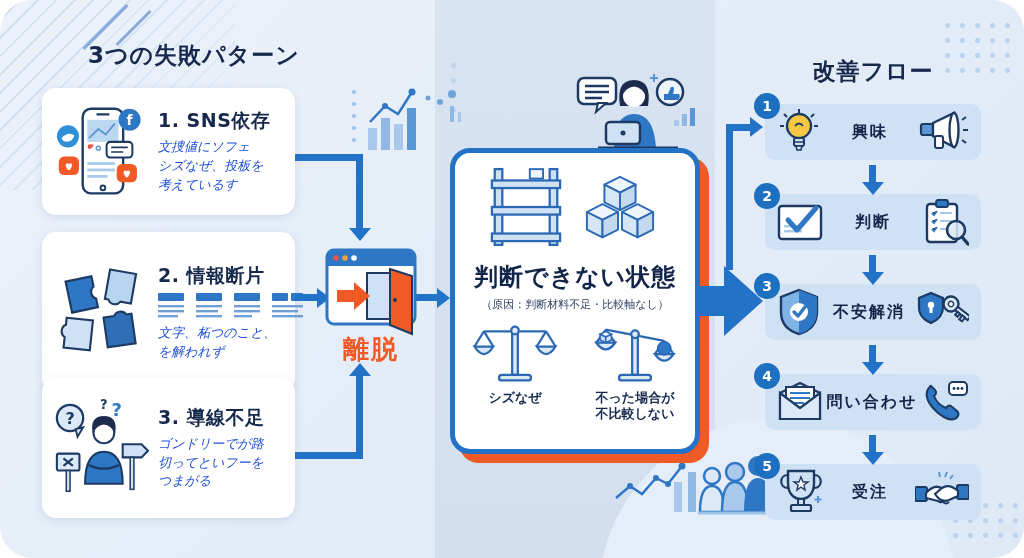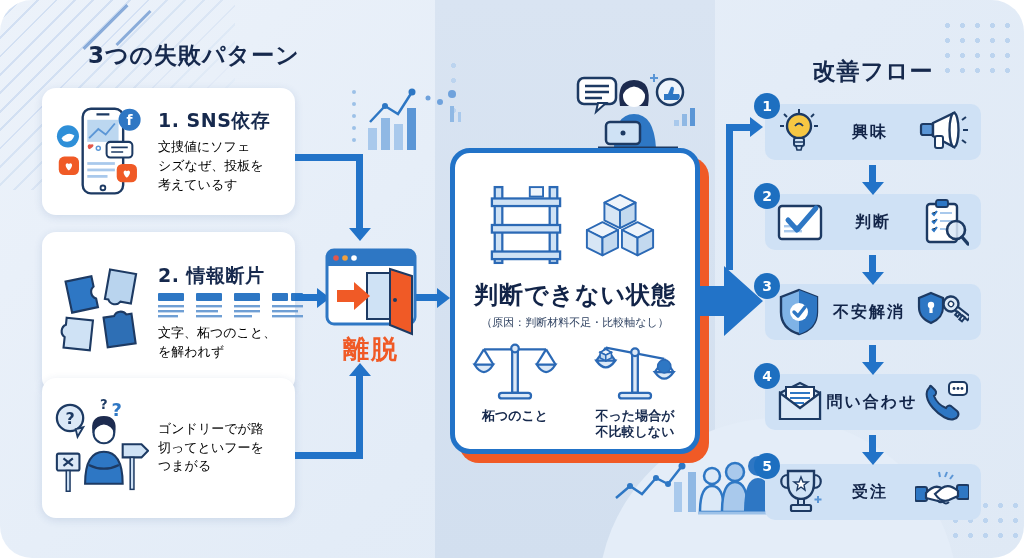--- a/index.html
+++ b/index.html
@@ -21,37 +21,37 @@
   .diag-stroke{position:absolute;width:3px;height:62px;background:#3a72c0;opacity:.55;transform:rotate(45deg);}
   .dots{position:absolute;background:radial-gradient(#bcd4ef 2.3px,transparent 2.8px);background-size:15px 15px;}
   
   .sec-title{position:absolute;font-weight:bold;font-size:23px;color:var(--navy);letter-spacing:1px;}
   
   .pbox{position:absolute;left:42px;width:253px;background:#ffffff;border-radius:14px;
     box-shadow:0 2px 8px rgba(40,80,140,.14);display:flex;align-items:center;padding:10px 12px;box-sizing:border-box;gap:8px;}
   .pbox .icon-area{flex:0 0 96px;display:flex;align-items:center;justify-content:center;}
   .pbox .txt{flex:1;min-width:0;}
   .pbox h3{margin:0 0 4px 0;font-size:19px;color:var(--navy);letter-spacing:.5px;}
-  .body-text{font-size:13px;line-height:1.45;color:#000000;white-space:pre-line;}
+  .body-text{font-size:13px;line-height:1.45;color:#1d4ed8;white-space:pre-line;font-style:italic;}
   
   .hline,.vline{position:absolute;background:var(--blue);}
   .hline{height:7px;} .vline{width:7px;}
   .head-right{position:absolute;width:0;height:0;border-top:10px solid transparent;
     border-bottom:10px solid transparent;border-left:13px solid var(--blue);}
   .head-down{position:absolute;width:0;height:0;border-left:11px solid transparent;
     border-right:11px solid transparent;border-top:13px solid var(--blue);}
   .head-up{position:absolute;width:0;height:0;border-left:11px solid transparent;
     border-right:11px solid transparent;border-bottom:13px solid var(--blue);}
   
   .exit-label{position:absolute;left:325px;top:332px;width:92px;text-align:center;
     font-size:26px;font-weight:bold;color:var(--orange);letter-spacing:2px;}
   
   .center-box{position:absolute;left:450px;top:148px;width:250px;height:306px;background:#ffffff;
     border:5px solid var(--blue);border-radius:20px;box-shadow:9px 9px 0 var(--orange);
-    box-sizing:border-box;display:flex;flex-direction:column;align-items:center;padding-top:18px;}
+    box-sizing:border-box;display:flex;flex-direction:column;align-items:center;}
   .cb-icons{display:flex;gap:18px;align-items:flex-end;height:96px;}
   .cb-title{font-size:24px;font-weight:bold;color:#122448;margin-top:12px;letter-spacing:1px;}
   .cb-sub{font-size:11px;color:#2e4160;margin-top:4px;}
   .cb-scales{display:flex;gap:14px;margin-top:10px;}
   .cb-scale{width:106px;display:flex;flex-direction:column;align-items:center;}
   .caption{font-size:13px;font-weight:bold;color:var(--navy);text-align:center;white-space:pre-line;line-height:1.25;margin-top:2px;}
   
   .big-arrow{position:absolute;left:697px;top:266px;}
   
   .step{position:absolute;left:765px;width:216px;height:56px;background:var(--stepbg);border-radius:10px;
@@ -239,20 +239,21 @@
         <path d="M32 96 q0 -34 20 -34 q20 0 20 34 z" fill="#2e77c4" stroke="#1d3a63" stroke-width="2.2"></path>
         <path d="M36 76 q16 8 32 0" fill="none" stroke="#1d3a63" stroke-width="2.4"></path>
         <rect x="2" y="64" width="24" height="18" rx="2" fill="#dce9f7" stroke="#1d3a63" stroke-width="2.2"></rect>
         <path d="M9 69 l10 8 M19 69 l-10 8" stroke="#1d3a63" stroke-width="2.2"></path>
         <rect x="12" y="82" width="4" height="22" fill="#cfe2f5" stroke="#1d3a63" stroke-width="1.6"></rect>
         <polygon points="72,54 92,54 99,61 92,68 72,68" fill="#cfe2f5" stroke="#1d3a63" stroke-width="2.2"></polygon>
         <rect x="80" y="68" width="4" height="34" fill="#cfe2f5" stroke="#1d3a63" stroke-width="1.6"></rect>
       </svg>
     </div>
     <div class="txt">
+      <h3>3. 導線不足</h3>
       <div class="body-text">ゴンドリーでが路
 切ってといフーを
 つまがる</div>
     </div>
   </div>
 
   <div class="hline" style="left:295px;top:154px;width:68px;"></div>
   <div class="vline" style="left:356px;top:154px;height:74px;"></div>
   <div class="head-down" style="left:349px;top:228px;"></div>
   <div class="hline" style="left:295px;top:294px;width:22px;"></div>
@@ -313,21 +314,21 @@
               <line x1="12" y1="10" x2="22" y2="26"></line>
             <line x1="78" y1="10" x2="68" y2="26"></line>
               <line x1="78" y1="10" x2="88" y2="26"></line>
             <path d="M2 26 Q12 42 22 26 Z"></path>
               <path d="M68 26 Q78 42 88 26 Z"></path>
             <rect x="42" y="10" width="6" height="46"></rect>
               <circle cx="45" cy="9" r="4"></circle>
             <rect x="28" y="56" width="34" height="6" rx="3"></rect>
           </g>
         </svg>
-        <div class="caption">柘つのこと</div>
+        <div class="caption">シズなぜ</div>
       </div>
       <div class="cb-scale">
         <svg width="88" height="66" viewBox="0 0 90 70">
           <g stroke="#2b69b5" stroke-width="2.4" fill="#dce9f7">
             <line x1="14" y1="8" x2="76" y2="20"></line>
             <line x1="14" y1="8" x2="4" y2="22"></line>
               <line x1="14" y1="8" x2="24" y2="22"></line>
             <line x1="76" y1="20" x2="66" y2="34"></line>
               <line x1="76" y1="20" x2="86" y2="34"></line>
             <path d="M4 22 Q14 36 24 22 Z"></path>

